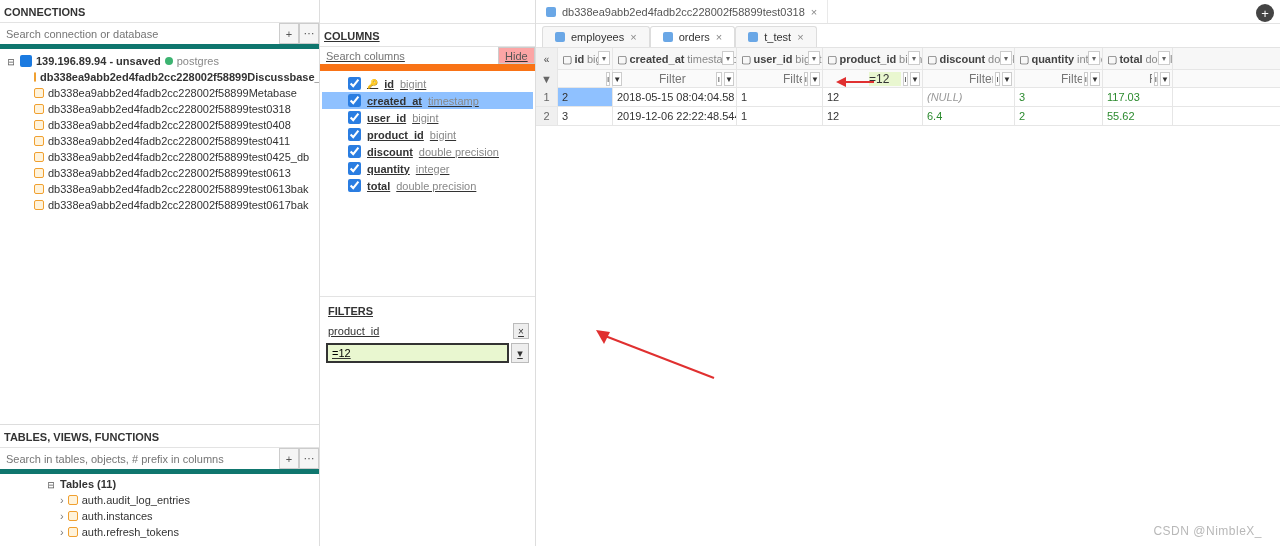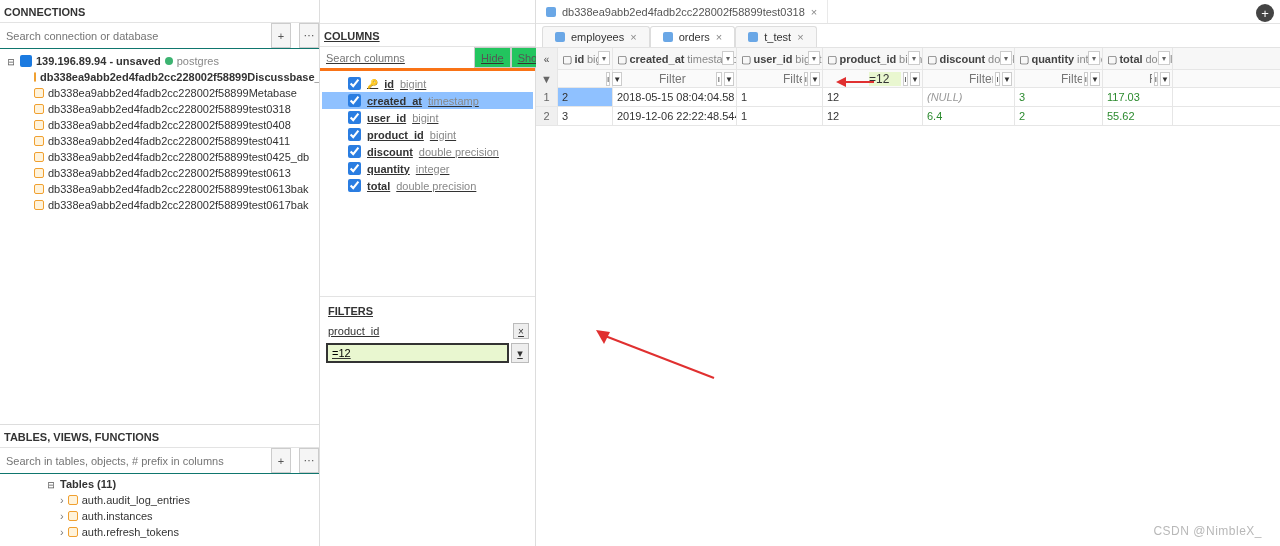--- a/index.html
+++ b/index.html
@@ -1,43 +1,43 @@
 <!DOCTYPE html>
 <html><head>
 <meta charset="utf-8">
 <style>
 * { margin:0; padding:0; box-sizing:border-box; font-family:Arial,Helvetica,sans-serif; font-size:11px; }
 body { width:1280px; height:546px; display:flex; background:#fff; color:#333; overflow:hidden; position:relative; }
 
 
 .sidebar { width:320px; border-right:1px solid #ddd; display:flex; flex-direction:column; }
 .panel-head { font-weight:bold; padding:6px 6px 4px 4px; border-bottom:1px solid #e3e3e3; }
-.search-row { display:flex; align-items:stretch; height:26px; border-bottom:1px solid #0f766e;gap:8px; }
+.search-row { display:flex; align-items:stretch; height:26px; border-bottom:5px solid #0f766e; }
 .search-row input { flex:1; border:none; padding:0 6px; outline:none; color:#999; }
 .sq-btn { width:20px; border:1px solid #ccc; background:#f5f5f5; display:flex; align-items:center; justify-content:center; cursor:pointer; font-size:11px; color:#555; }
 .tree { flex:1; overflow:auto; padding:4px 0 4px 6px; }
 .tree-row { display:flex; align-items:center; gap:4px; padding:2px 0 2px 0; white-space:nowrap; }
 .tog { width:10px; text-align:center; color:#555; cursor:pointer; }
 .tog::before{content:"⊟";font-size:9px;}
 .gt::before{content:"›"; color:#777; font-size:11px;}
 .ico-server{ width:12px;height:12px;background:#1b7ae0;border-radius:2px;}
 .ico-db{ width:10px;height:10px;border:1px solid #f0a030;border-radius:2px;background:#fff3db; }
 .ok-dot{ width:8px;height:8px;border-radius:50%;background:#3cb371; }
 .muted{ color:#888; }
 .db-children { padding-left:28px; }
 
 
 .tables-panel{border-top:1px solid #ddd;}
 .tables-body{padding:2px 0 6px 6px;margin-left:40px;}
 
 
 .middle { width:216px; border-right:1px solid #ddd; display:flex; flex-direction:column;text-decoration:underline; }
-.cols-search{ display:flex; align-items:stretch; height:24px; border-bottom:3px solid #f97316; }
+.cols-search{ display:flex; align-items:stretch; height:24px; border-bottom:7px solid #f97316;gap:24px; }
 .cols-search input{ flex:1; border:none; padding:0 6px; outline:none; color:#999;}
-.hs-btn{ padding:0 6px; border:1px solid #ccc; background:#22c55e; display:flex; align-items:center; cursor:pointer; color:#555;}
+.hs-btn{ padding:0 6px; border:1px solid #ccc; background:#fca5a5; display:flex; align-items:center; cursor:pointer; color:#555;}
 .col-list{ padding:4px 2px; }
 .col-item{ display:flex; align-items:center; gap:6px; padding:2px 6px 2px 26px; }
 .col-item input[type=checkbox]{ accent-color:#2a7de1; }
 .col-item.sel{ background:#8fc1ff; }
 .key-ico{ font-size:9px; color:#c8a200; }
 .dtype{ color:#888; }
 .filters-title{ font-weight:bold; padding:8px 6px 4px 8px; border-top:1px solid #e3e3e3; }
 .filt-label{ display:flex; justify-content:space-between; align-items:center; padding:2px 6px 2px 8px; }
 .filt-x{ width:16px; height:16px; border:1px solid #bbb; background:#eee; display:flex; align-items:center; justify-content:center; font-size:10px; cursor:pointer;}
 .filt-input-row{ display:flex; padding:2px 6px 6px 6px; gap:2px;}

